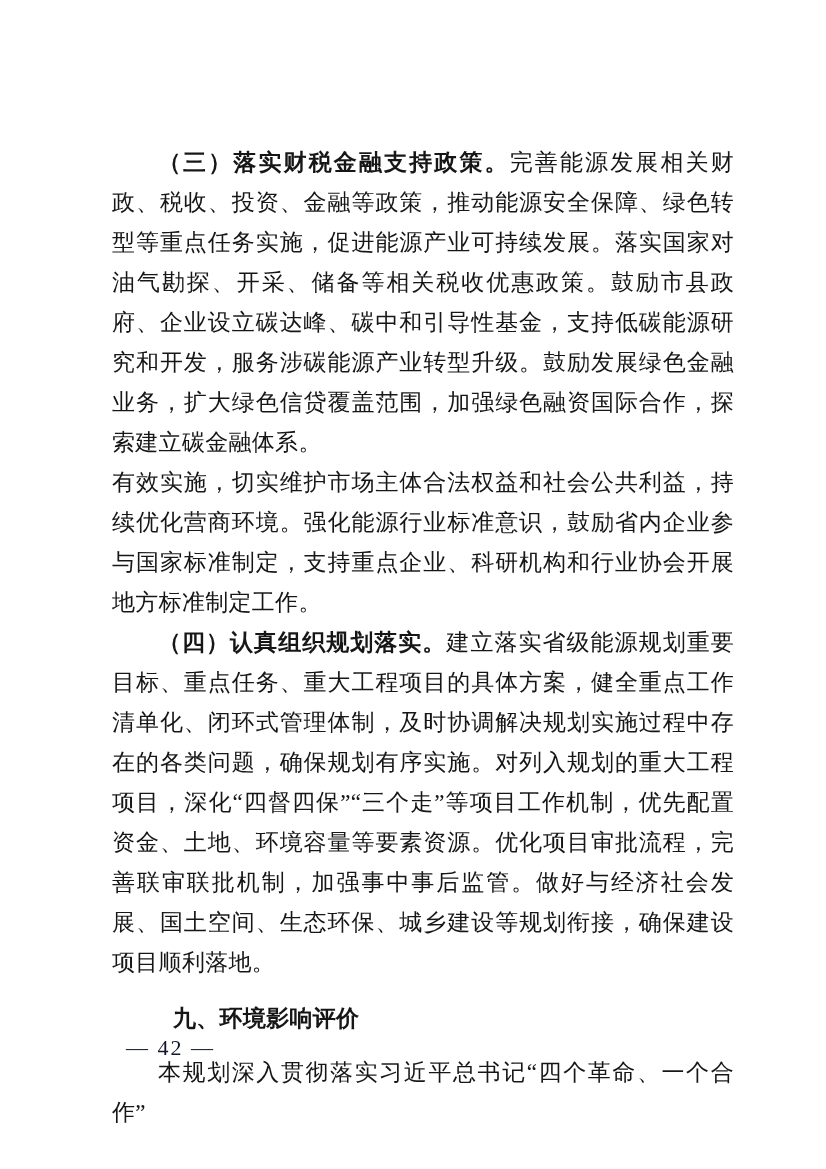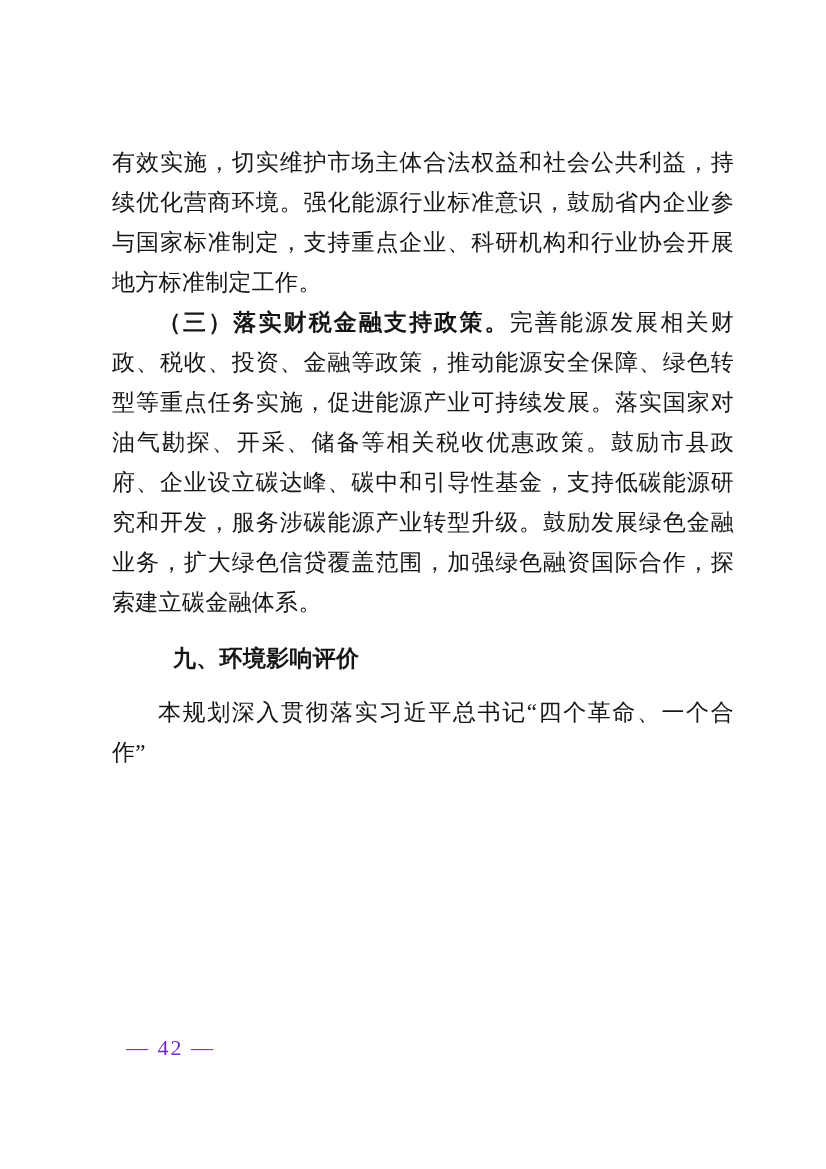--- a/index.html
+++ b/index.html
@@ -56,36 +56,37 @@
     font-weight: 700;
     font-family: "Liberation Serif", "DejaVu Serif", serif;
     letter-spacing: 0.3px;
   }
   .page-footer {
     position: absolute;
     left: 126px;
     top: 1034px;
     font-size: 22px;
     line-height: 28px;
-    color: #6d28d9;
+    color: #0f172a;
     letter-spacing: 2px;
     text-align: right;
   }
 </style>
 </head>
 <body>
 
 <div class="page">
 
   <main class="text-block">
 
+    <p class="body-para"><strong class="para-lead">（三）落实财税金融支持政策。</strong><span>完善能源发展相关财政、税收、投资、金融等政策，推动能源安全保障、绿色转型等重点任务实施，促进能源产业可持续发展。落实国家对油气勘探、开采、储备等相关税收优惠政策。鼓励市县政府、企业设立碳达峰、碳中和引导性基金，支持低碳能源研究和开发，服务涉碳能源产业转型升级。鼓励发展绿色金融业务，扩大绿色信贷覆盖范围，加强绿色融资国际合作，探索建立碳金融体系。</span></p>
+
     <p class="body-para no-indent">有效实施，切实维护市场主体合法权益和社会公共利益，持续优化营商环境。强化能源行业标准意识，鼓励省内企业参与国家标准制定，支持重点企业、科研机构和行业协会开展地方标准制定工作。</p>
 
-    <p class="body-para"><strong class="para-lead">（三）落实财税金融支持政策。</strong><span>完善能源发展相关财政、税收、投资、金融等政策，推动能源安全保障、绿色转型等重点任务实施，促进能源产业可持续发展。落实国家对油气勘探、开采、储备等相关税收优惠政策。鼓励市县政府、企业设立碳达峰、碳中和引导性基金，支持低碳能源研究和开发，服务涉碳能源产业转型升级。鼓励发展绿色金融业务，扩大绿色信贷覆盖范围，加强绿色融资国际合作，探索建立碳金融体系。</span></p>
-
+    <p class="body-para"><strong class="para-lead">（四）认真组织规划落实。</strong><span>建立落实省级能源规划重要目标、重点任务、重大工程项目的具体方案，健全重点工作清单化、闭环式管理体制，及时协调解决规划实施过程中存在的各类问题，确保规划有序实施。对列入规划的重大工程项目，深化“四督四保”“三个走”等项目工作机制，优先配置资金、土地、环境容量等要素资源。优化项目审批流程，完善联审联批机制，加强事中事后监管。做好与经济社会发展、国土空间、生态环保、城乡建设等规划衔接，确保建设项目顺利落地。</span></p>
 
     <h2 class="chapter-heading">九、环境影响评价</h2>
 
 
     <p class="body-para">本规划深入贯彻落实习近平总书记“四个革命、一个合作”</p>
 
   </main>
 
   <footer class="page-footer">
     <span>— 42 —</span>

